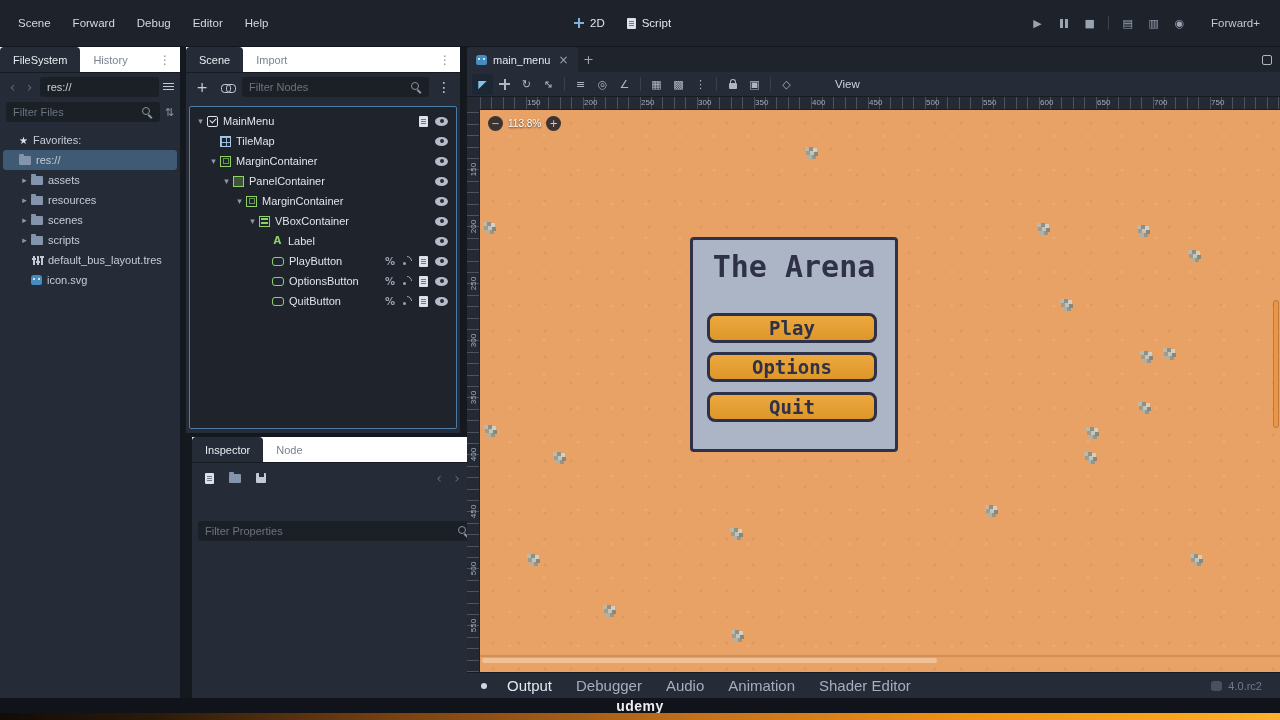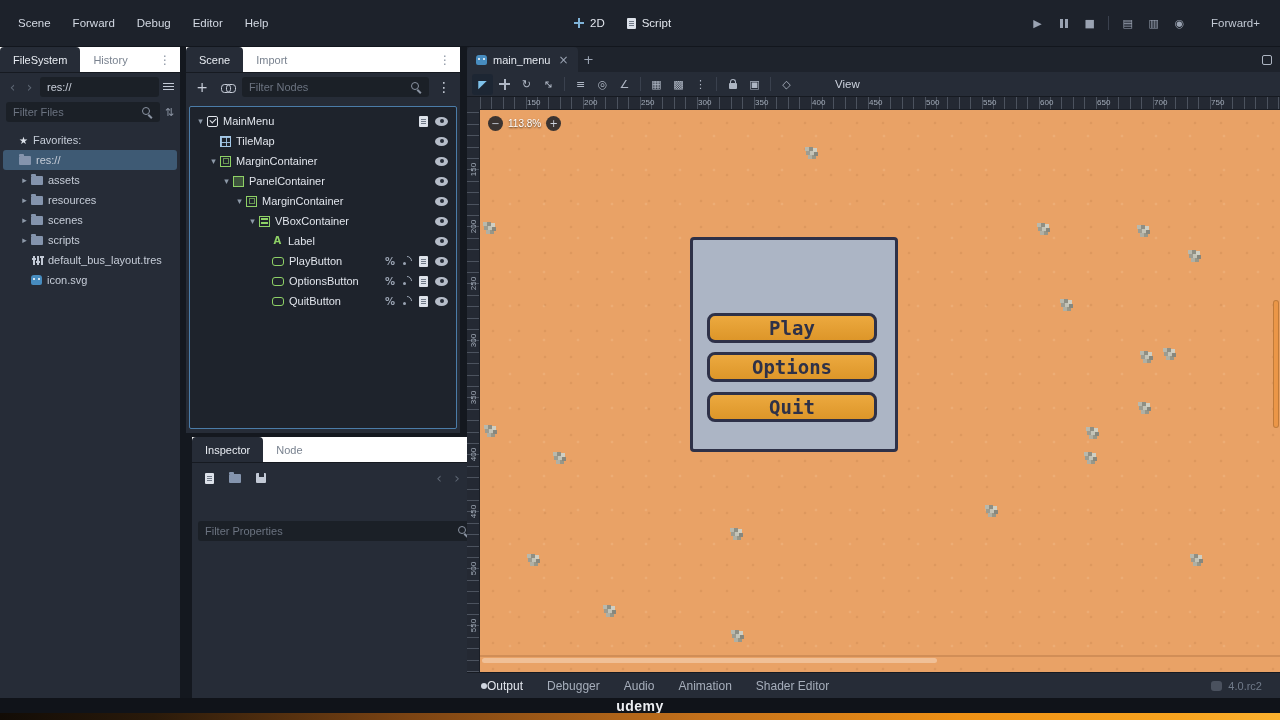--- a/index.html
+++ b/index.html
@@ -94,21 +94,21 @@
 .game-panel{position:absolute;left:210px;top:127px;width:208px;height:215px;background:var(--game-panel,#acb5c5);border:3px solid var(--game-border,#2e3148);border-radius:4px;}
 .game-title{margin-top:9px;text-align:center;font-family:"DejaVu Sans Mono",monospace;font-weight:bold;font-size:30px;color:var(--game-border,#2e3148);letter-spacing:0;}
 .game-btn{position:absolute;left:14px;width:170px;height:30px;background:linear-gradient(var(--game-button,#eca93f),#dd9629);border:3px solid var(--game-border,#2e3148);border-radius:8px;display:flex;align-items:center;justify-content:center;font-family:"DejaVu Sans Mono",monospace;font-weight:bold;font-size:19px;color:var(--game-border,#2e3148);}
 .btn-play{top:73px;}
 .btn-options{top:112px;}
 .btn-quit{top:152px;}
 
 
 .bottombar{position:absolute;left:0;bottom:0;width:100%;height:26px;background:#262c37;border-top:1px solid #161a21;display:flex;align-items:center;padding:0 10px;}
 .bb-tabs{display:flex;align-items:center;}
-.bb-tab{padding:0 12px;color:#a6aebb;font-size:12px;display:flex;gap:0;align-items:center;height:26px;}
+.bb-tab{padding:0 12px;color:#a6aebb;font-size:15px;display:flex;gap:20px;align-items:center;height:26px;}
 .bb-tab.first{color:#e2e6ed;padding-left:4px;}
 .dot{width:6px;height:6px;border-radius:50%;background:#d0d6e0;}
 .version{margin-left:auto;color:#707a89;font-size:11px;display:flex;align-items:center;gap:6px;padding-right:8px;}
 .i-godot-gray{width:11px;height:10px;background:#4a515e;border-radius:3px;}
 .watermark{position:absolute;left:0;top:698px;width:1280px;height:22px;background:#101319;}
 .wm-text{position:absolute;left:0;right:0;top:0;text-align:center;color:#eceef2;font-weight:bold;font-size:14px;line-height:16px;letter-spacing:.5px;}
 .wm-grad{position:absolute;left:0;bottom:0;width:100%;height:7px;background:linear-gradient(90deg,#120c06 0%,#2a1a0a 12%,#7c4413 32%,#c4711b 55%,#ef9115 75%,#f8a41f 92%,#fbb12f 100%);}
 
 
 .i-eye{width:13px;height:9px;background:#b6bdc9;border-radius:50%;position:relative;display:inline-block;flex:none;}
@@ -475,20 +475,21 @@
       </div>
 
     <div class="canvas">
       <div class="canvas-hline"></div>
       <div class="zoom">
         <span class="zoom-btn g">−</span>
         <span class="zoom-val">113.8%</span>
         <span class="zoom-btn g">+</span>
       </div>
       <div class="game-panel">
+        <div class="game-title">The Arena</div>
         <div class="game-btn btn-play">Play</div>
         <div class="game-btn btn-options">Options</div>
         <div class="game-btn btn-quit">Quit</div>
       </div>
       <div class="hscroll"></div>
       <div class="vscroll"></div>
     <span class="deco" style="left: 325px; top: 37px;"></span>
         <span class="deco" style="left: 557px; top: 113px;"></span>
         <span class="deco" style="left: 657px; top: 115px;"></span>
         <span class="deco" style="left: 708px; top: 140px;"></span>

